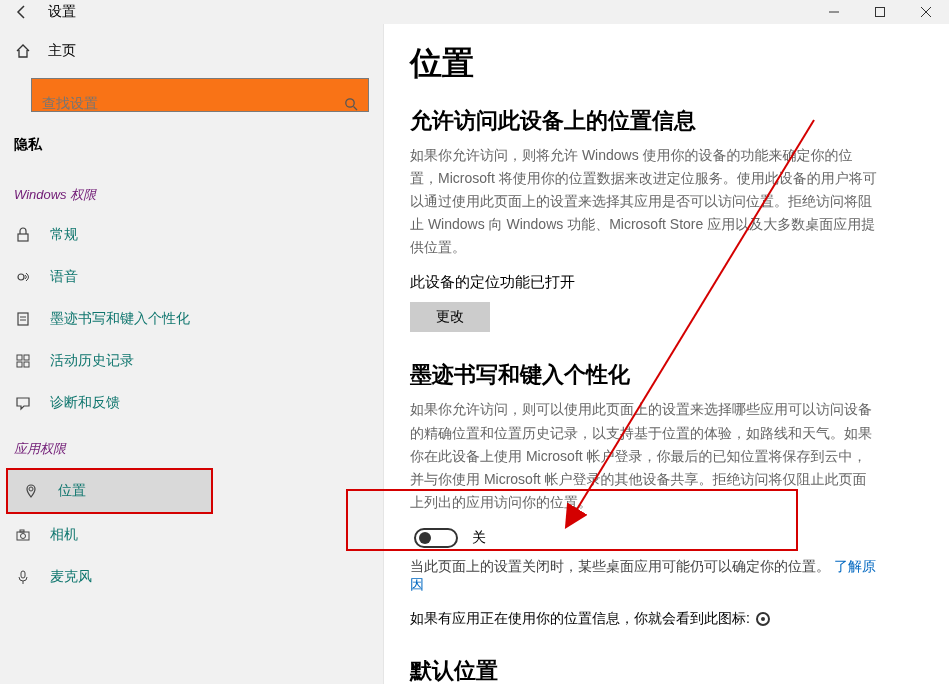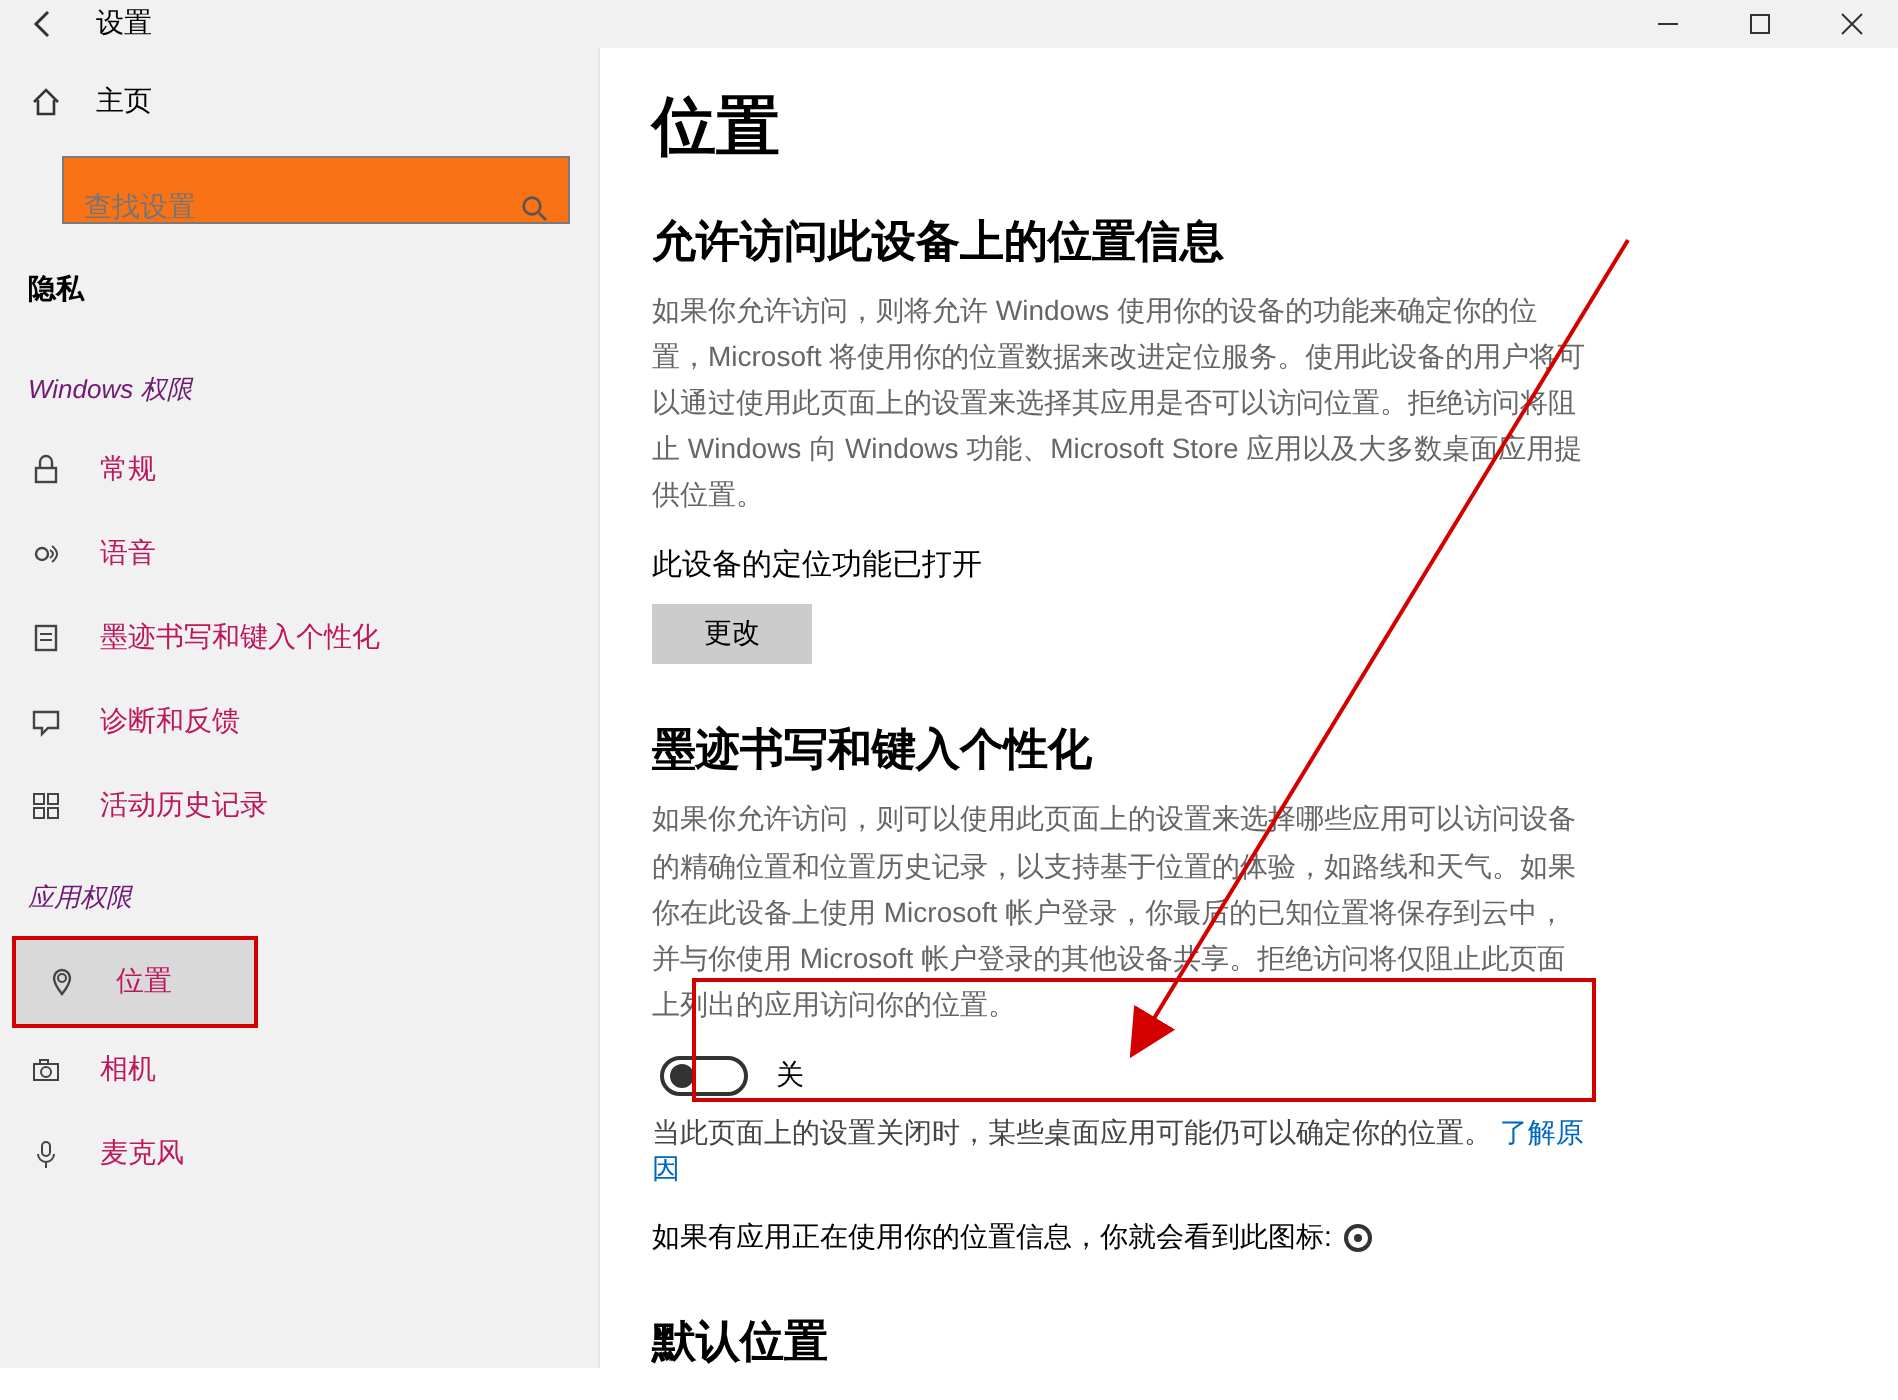--- a/index.html
+++ b/index.html
@@ -7,29 +7,29 @@
 
   
   .titlebar { height: 24px; display: flex; align-items: center; }
   .titlebar .back { width: 44px; height: 40px; display:flex; align-items:center; justify-content:center; font-size:18px; color:#333; }
   .titlebar .title { font-size: 14px; margin-left:4px; }
   .titlebar .ctrls { margin-left:auto; display:flex; }
   .titlebar .ctrl { width:46px; height:40px; display:flex; align-items:center; justify-content:center; font-size:14px; color:#555; }
 
   
   .shell { display:flex; height: calc(100% - 40px); }
-  .left { width: 300px; background: #f1f1f1; border-right: 1px solid #e5e5e5; padding-top:10px; }
+  .left { width: 384px; background: #f1f1f1; border-right: 1px solid #e5e5e5; padding-top:10px; }
   .home { display:flex; align-items:center; gap:16px; padding: 8px 14px; margin-bottom:10px; font-size:14px; }
   .home .ico { width:18px; display:flex; justify-content:center; }
   .search { margin: 0 14px 24px 31px; height:34px; border:1px solid #7a7a7a; background:#f97316; display:flex; align-items:flex-end; }
   .search input { flex:1; border:none; outline:none; padding: 0 10px; font-size:14px; background:transparent; }
   .search .sbtn { width:34px; display:flex; align-items:center; justify-content:center; }
   .privacy-head { font-size:14px; font-weight:600; padding: 0 14px 16px 14px; }
   .section-head { font-size:13px; color:#701a75; padding: 16px 14px 10px 14px; font-style: italic; }
-  .nav-item { display:flex; align-items:center; gap:18px; padding: 12px 14px; font-size:14px; color:#be185d; cursor:pointer; }
+  .nav-item { display:flex; align-items:center; gap:18px; padding: 12px 14px; font-size:14px; color:#0f766e; cursor:pointer; }
   .nav-item .ico { width:18px; display:flex; justify-content:center; color:#444; }
   .nav-item.selected { background:#d9d9d9; }
   .sel-box { border: 2px solid #d40000; margin: 0 170px 0 6px; }
 
   
   .content { flex:1; padding: 18px 0 0 26px; overflow:hidden; position:relative; }
   .h1 { font-size:32px; font-weight:600; margin-bottom: 20px; }
   .h2 { font-size:22px; font-weight:600; margin: 18px 0 8px 0; }
   .desc { font-size:14px; color:#666; line-height:1.65; max-width: 470px; margin-bottom: 14px; }
   .status-line { font-size:15px; margin: 6px 0 10px 0; }
@@ -130,35 +130,35 @@
             <rect x="3" y="2" width="10" height="12" stroke="#444" stroke-width="1.2" fill="none"></rect>
             <line x1="5" y1="6" x2="11" y2="6" stroke="#444"></line>
             <line x1="5" y1="9" x2="11" y2="9" stroke="#444"></line>
           </svg>
         </span>
       <span>墨迹书写和键入个性化</span>
     </div>
     <div class="nav-item">
       <span class="ico">
           <svg width="16" height="16" viewBox="0 0 16 16">
-            <path d="M2 3 H14 V11 H9 L6 14 V11 H2 Z" stroke="#444" stroke-width="1.2" fill="none"></path>
-          </svg>
-        </span>
-      <span>诊断和反馈</span>
-    </div>
-    <div class="nav-item">
-      <span class="ico">
-          <svg width="16" height="16" viewBox="0 0 16 16">
             <rect x="2" y="2" width="5" height="5" stroke="#444" fill="none"></rect>
             <rect x="9" y="2" width="5" height="5" stroke="#444" fill="none"></rect>
             <rect x="2" y="9" width="5" height="5" stroke="#444" fill="none"></rect>
             <rect x="9" y="9" width="5" height="5" stroke="#444" fill="none"></rect>
           </svg>
         </span>
       <span>活动历史记录</span>
+    </div>
+    <div class="nav-item">
+      <span class="ico">
+          <svg width="16" height="16" viewBox="0 0 16 16">
+            <path d="M2 3 H14 V11 H9 L6 14 V11 H2 Z" stroke="#444" stroke-width="1.2" fill="none"></path>
+          </svg>
+        </span>
+      <span>诊断和反馈</span>
     </div>
 
     <div class="section-head">应用权限</div>
 
     <div class="sel-box">
       <div class="nav-item selected">
         <span class="ico">
             <svg width="16" height="16" viewBox="0 0 16 16">
               <circle cx="8" cy="6" r="2" stroke="#444" fill="none"></circle>
               <path d="M8 2 a4 4 0 0 1 4 4 c0 3 -4 8 -4 8 s-4 -5 -4 -8 a4 4 0 0 1 4 -4 z" stroke="#444" stroke-width="1.2" fill="none"></path>

